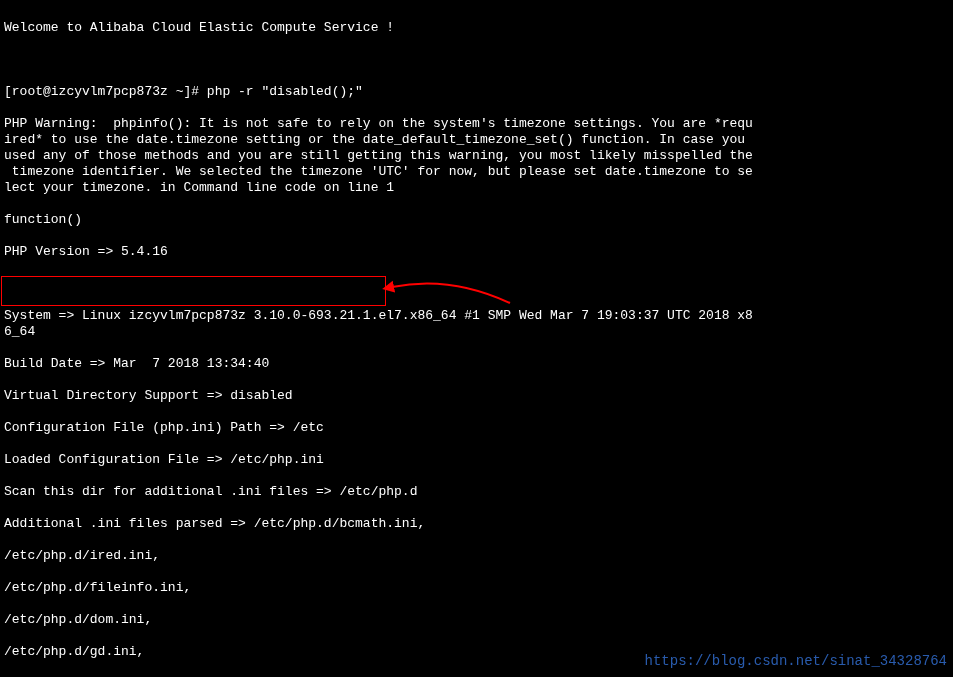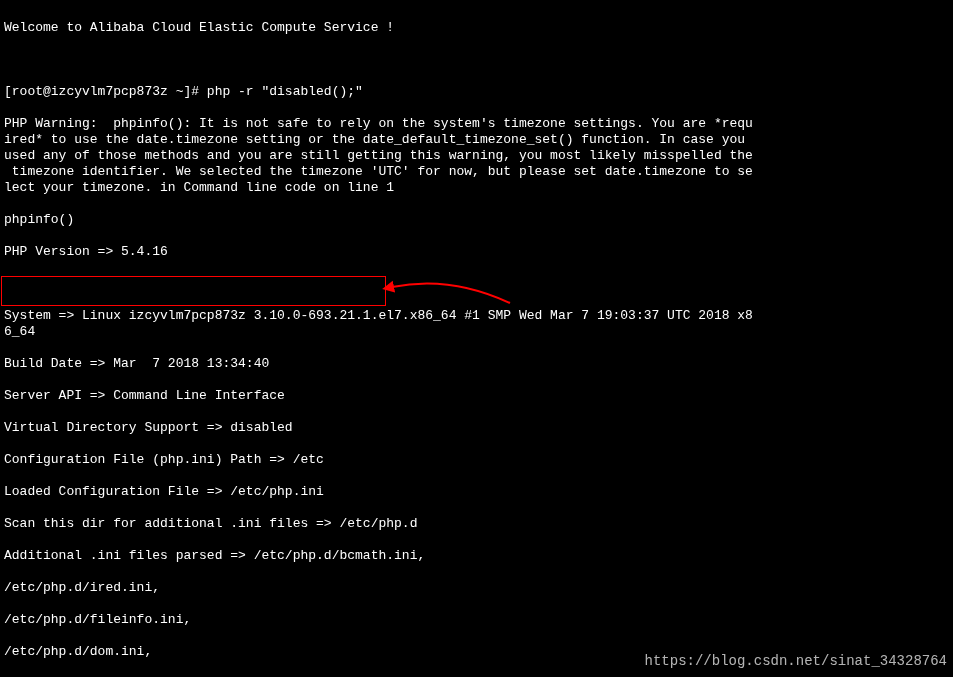--- a/index.html
+++ b/index.html
@@ -25,45 +25,44 @@
       pointer-events: none;
     }
     .arrow {
       position: absolute;
       pointer-events: none;
     }
     .watermark {
       position: absolute;
       right: 6px;
       bottom: 8px;
-      color: #ffffff;
+      color: #3b82f6;
       font-size: 14px;
       font-family: 'Courier New', monospace;
       opacity: 0.7;
     }
   </style>
 </head>
 <body>
 
 <div class="terminal">
 <span class="line">Welcome to Alibaba Cloud Elastic Compute Service !</span>
 <span class="line"> </span>
 <span class="line">[root@izcyvlm7pcp873z ~]# php -r "disabled();"</span>
 <span class="line">PHP Warning:  phpinfo(): It is not safe to rely on the system's timezone settings. You are *requ
 ired* to use the date.timezone setting or the date_default_timezone_set() function. In case you
 used any of those methods and you are still getting this warning, you most likely misspelled the
  timezone identifier. We selected the timezone 'UTC' for now, but please set date.timezone to se
 lect your timezone. in Command line code on line 1</span>
-<span class="line">phpinfo()</span>
+<span class="line">function()</span>
 <span class="line">PHP Version =&gt; 5.4.16</span>
 <span class="line"> </span>
 <span class="line">System =&gt; Linux izcyvlm7pcp873z 3.10.0-693.21.1.el7.x86_64 #1 SMP Wed Mar 7 19:03:37 UTC 2018 x8
 6_64</span>
 <span class="line">Build Date =&gt; Mar  7 2018 13:34:40</span>
-<span class="line">Server API =&gt; Command Line Interface</span>
 <span class="line">Virtual Directory Support =&gt; disabled</span>
 <span class="line">Configuration File (php.ini) Path =&gt; /etc</span>
 <span class="line">Loaded Configuration File =&gt; /etc/php.ini</span>
 <span class="line">Scan this dir for additional .ini files =&gt; /etc/php.d</span>
 <span class="line">Additional .ini files parsed =&gt; /etc/php.d/bcmath.ini,</span>
 <span class="line">/etc/php.d/ired.ini,</span>
 <span class="line">/etc/php.d/fileinfo.ini,</span>
 <span class="line">/etc/php.d/dom.ini,</span>
 <span class="line">/etc/php.d/gd.ini,</span>
 

